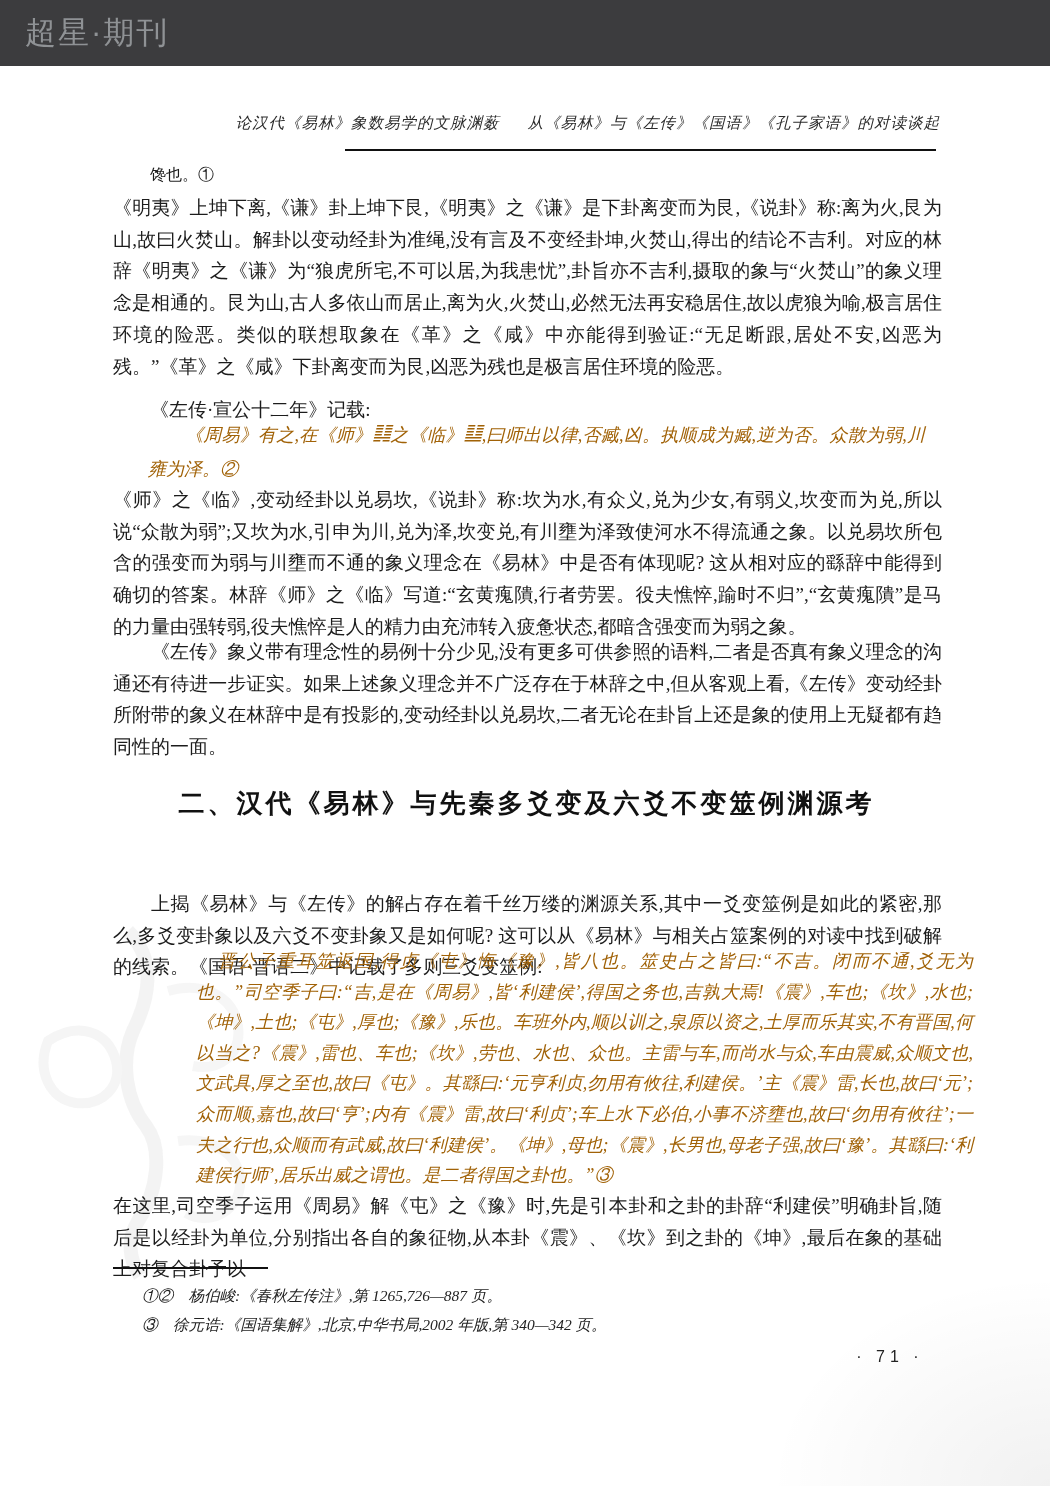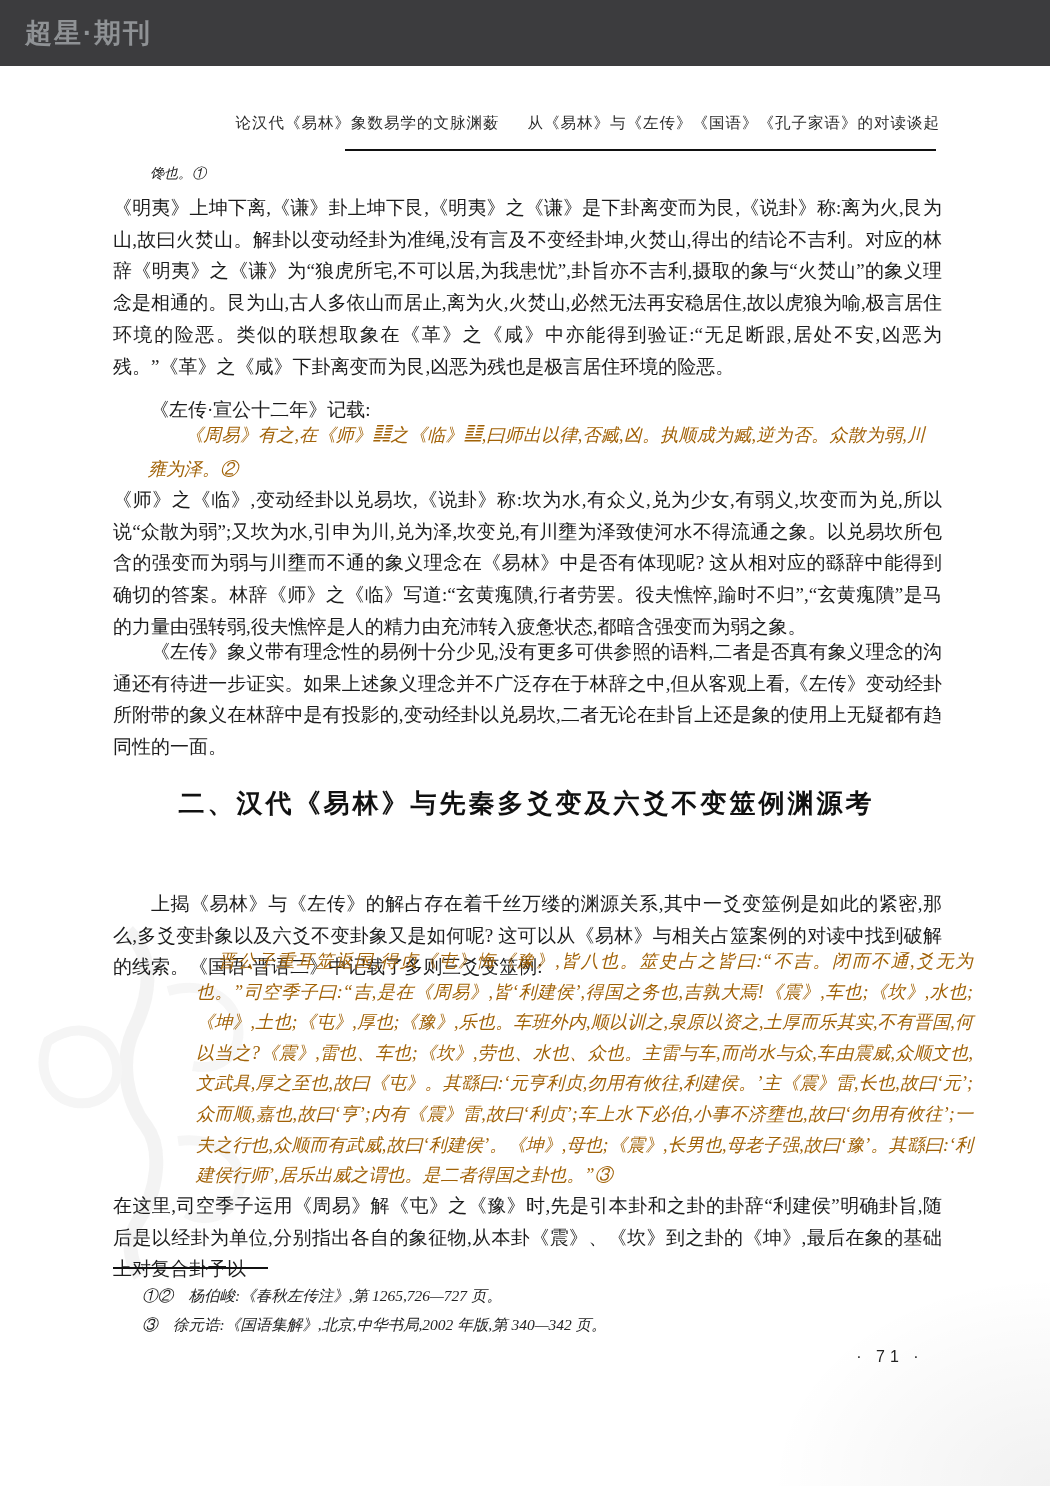--- a/index.html
+++ b/index.html
@@ -8,40 +8,40 @@
     width:1050px; height:1486px; position:relative; overflow:hidden;
     font-family:"Liberation Serif","DejaVu Serif",serif;
     color:#1c1c1c;
   }
   .topbar {
     position:absolute; left:0; top:0; width:1050px; height:66px;
     background:#3c3c3e; display:flex; align-items:center;
   }
   .logo {
     margin-left:25px; font-family:"Liberation Sans","DejaVu Sans",sans-serif;
-    font-size:27px; color:#8f9295; letter-spacing:2px; font-weight:700;
+    font-size:31px; color:#8f9295; letter-spacing:2px; font-weight:400;
   }
   .page {
     position:absolute; left:0; top:66px; width:1050px; height:1420px;
     background:#ffffff;
   }
   .watermark { position:absolute; left:8px; top:855px; opacity:0.55; pointer-events:none; }
   .running-header {
     position:absolute; left:113px; top:47px; width:827px;
     text-align:right; font-size:15.5px; color:#2b2b2b;
-    letter-spacing:1px; white-space:nowrap;
+    font-style:italic; letter-spacing:1px; white-space:nowrap;
   }
   .running-header .gap { display:inline-block; width:28px; }
   .header-rule {
     position:absolute; left:345px; top:83px; width:591px; height:2px;
     background:#111;
   }
   .body-text { position:absolute; left:113px; width:829px; font-size:19px; line-height:31.7px; text-align:justify; }
   .kai { font-style:italic; color:#a16207; }
-  .carry { position:absolute; left:150px; top:99px; font-size:14px; font-style:italic; }
+  .carry { position:absolute; left:150px; top:99px; font-size:16px; }
   .p-mingyi { top:126px; }
   .p-zz-intro { top:328px; text-indent:37px; }
   .bq1 {
     position:absolute; left:148px; top:352px; width:777px;
     font-size:18px; line-height:34px; text-align:justify; text-indent:37px;
   }
   .p-shilin { top:418px; }
   .p-zz-xiangyi { top:570px; text-indent:38px; }
   .heading {
     position:absolute; left:113px; top:720px; width:827px; text-align:center;
@@ -104,20 +104,20 @@
 
   <p class="body-text p-shangjie">上揭《易林》与《左传》的解占存在着千丝万缕的渊源关系,其中一爻变筮例是如此的紧密,那么,多爻变卦象以及六爻不变卦象又是如何呢? 这可以从《易林》与相关占筮案例的对读中找到破解的线索。《国语·晋语二》中记载了多则三爻变筮例:</p>
 
   <p class="bq2 kai">晋公子重耳筮返国,得贞《屯》悔《豫》,皆八也。筮史占之皆曰:“不吉。闭而不通,爻无为也。”司空季子曰:“吉,是在《周易》,皆‘利建侯’,得国之务也,吉孰大焉!《震》,车也;《坎》,水也;《坤》,土也;《屯》,厚也;《豫》,乐也。车班外内,顺以训之,泉原以资之,土厚而乐其实,不有晋国,何以当之?《震》,雷也、车也;《坎》,劳也、水也、众也。主雷与车,而尚水与众,车由震威,众顺文也,文武具,厚之至也,故曰《屯》。其繇曰:‘元亨利贞,勿用有攸往,利建侯。’主《震》雷,长也,故曰‘元’;众而顺,嘉也,故曰‘亨’;内有《震》雷,故曰‘利贞’;车上水下必伯,小事不济壅也,故曰‘勿用有攸往’;一夫之行也,众顺而有武威,故曰‘利建侯’。《坤》,母也;《震》,长男也,母老子强,故曰‘豫’。其繇曰:‘利建侯行师’,居乐出威之谓也。是二者得国之卦也。”③</p>
 
   <p class="body-text p-zaizheli">在这里,司空季子运用《周易》解《屯》之《豫》时,先是引本卦和之卦的卦辞“利建侯”明确卦旨,随后是以经卦为单位,分别指出各自的象征物,从本卦《震》、《坎》到之卦的《坤》,最后在象的基础上对复合卦予以</p>
 
   <div class="fn-sep"></div>
 
   <div class="footnotes">
-    <p>①②　杨伯峻:《春秋左传注》,第 1265,726—727 页。</p>
+    <p>①②　杨伯峻:《春秋左传注》,第 1265,726—887 页。</p>
     <p>③　徐元诰:《国语集解》,北京,中华书局,2002 年版,第 340—342 页。</p>
   </div>
 
   <div class="pageno">· 71 ·</div>
 
   <div class="page-curl"></div>
 </main>
 
 </body></html>

